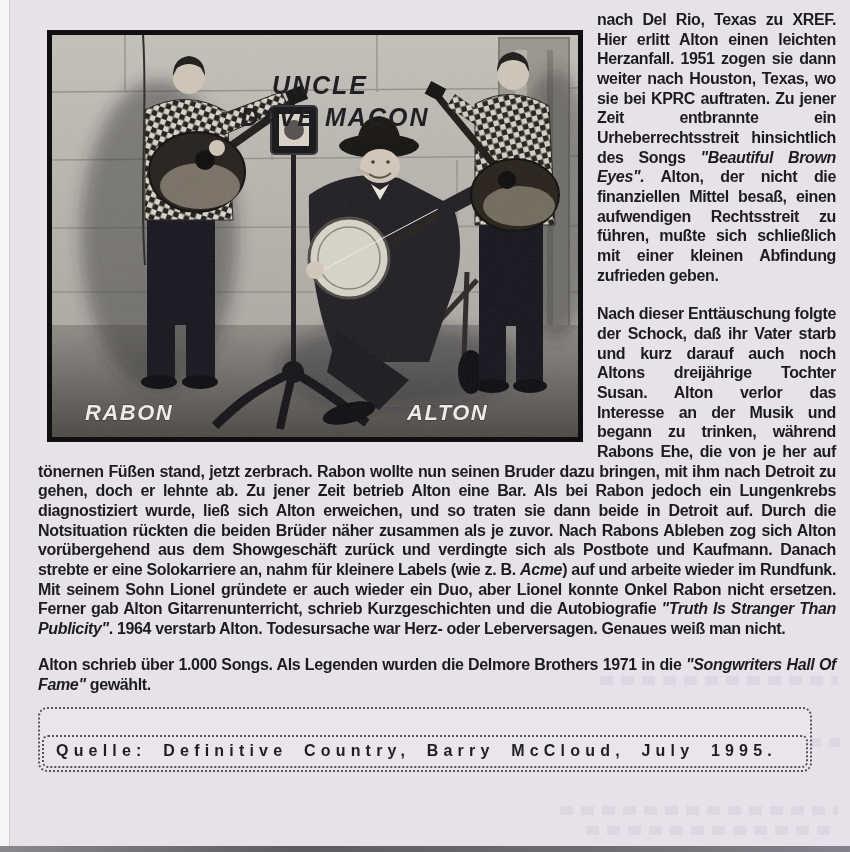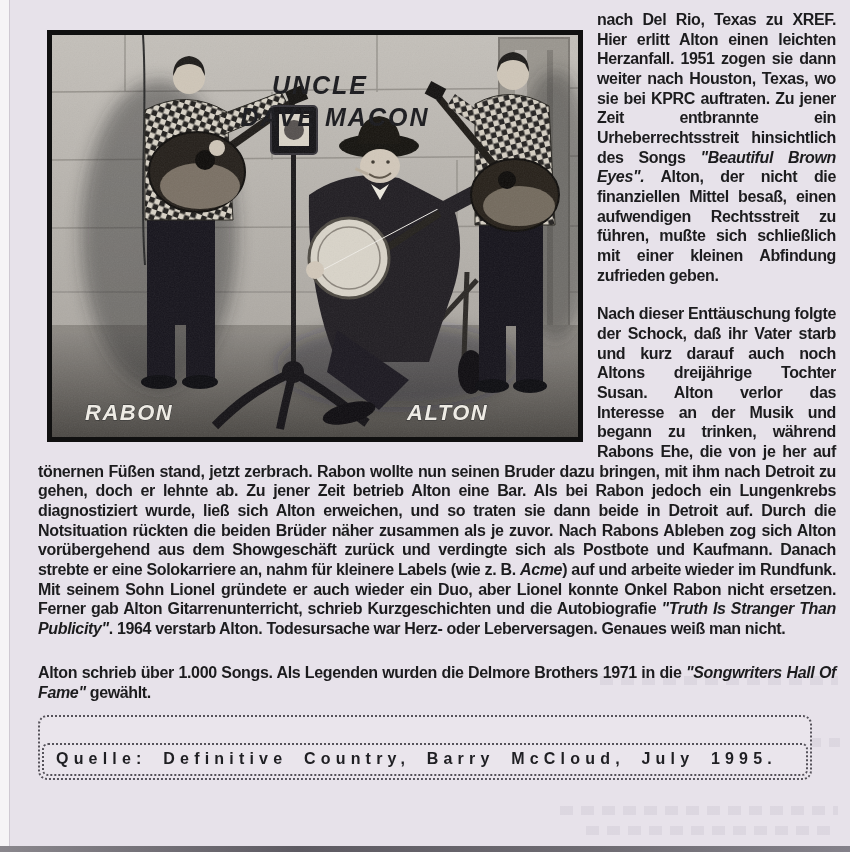--- a/index.html
+++ b/index.html
@@ -29,21 +29,21 @@
   .photo-wrap text{font-family:"Liberation Sans","DejaVu Sans",sans-serif;}
   .para{
     margin:0;
     font-weight:bold;font-size:16px;line-height:1.23;
     letter-spacing:-0.35px;
     text-align:justify;
     hyphens:none;
   }
   .para .it{font-style:italic;}
   .para-gap{margin-bottom:19px;}
-  .songs{margin-top:24px;}
+  .songs{margin-top:16px;}
   .quelle-outer{
     clear:both;
     margin:13px 24px 0 0;
     border:2px dotted #55525a;border-radius:9px;padding:2px;
     background:#eae5ec;
   }
   .quelle-inner{
     border:2px dotted #55525a;border-radius:6px;
     padding:5px 10px 6px 12px;
     white-space:nowrap;overflow:hidden;margin-top:24px;

